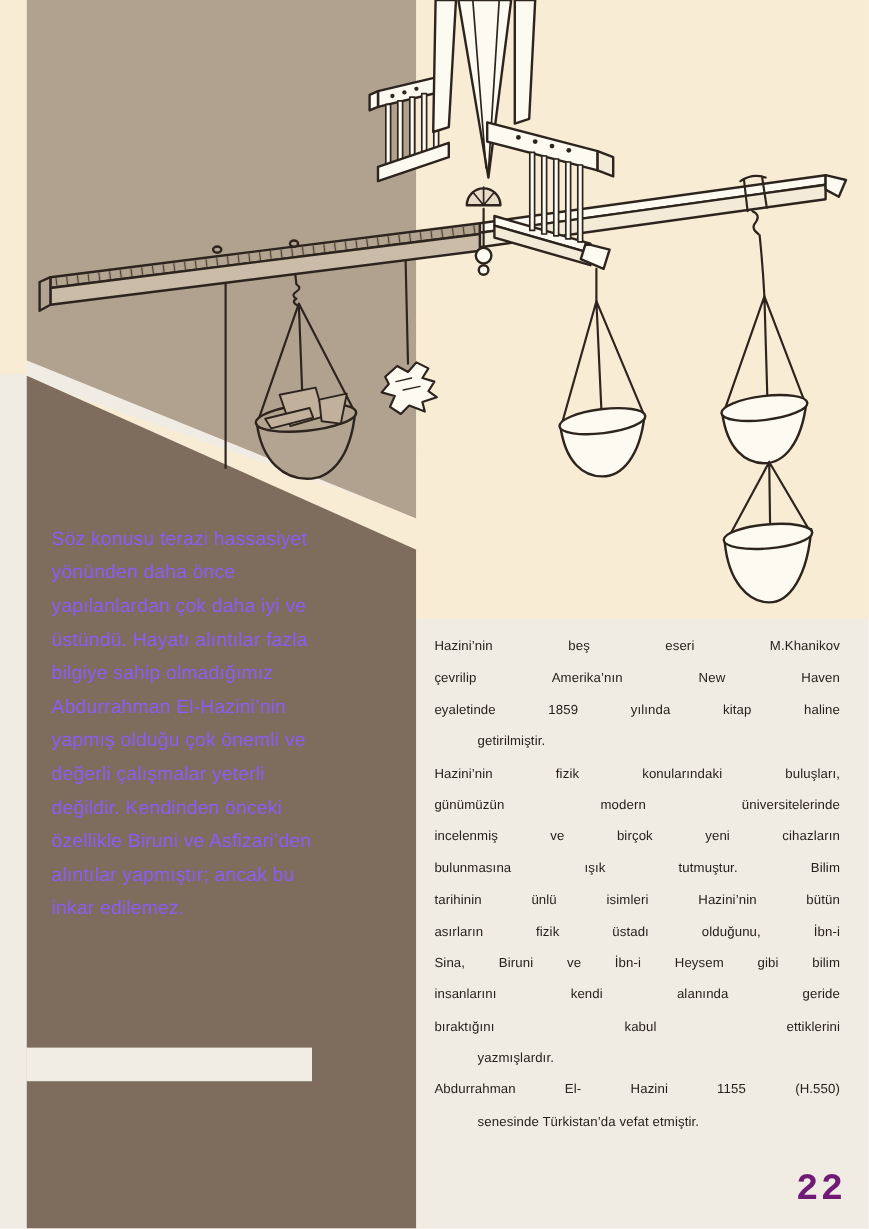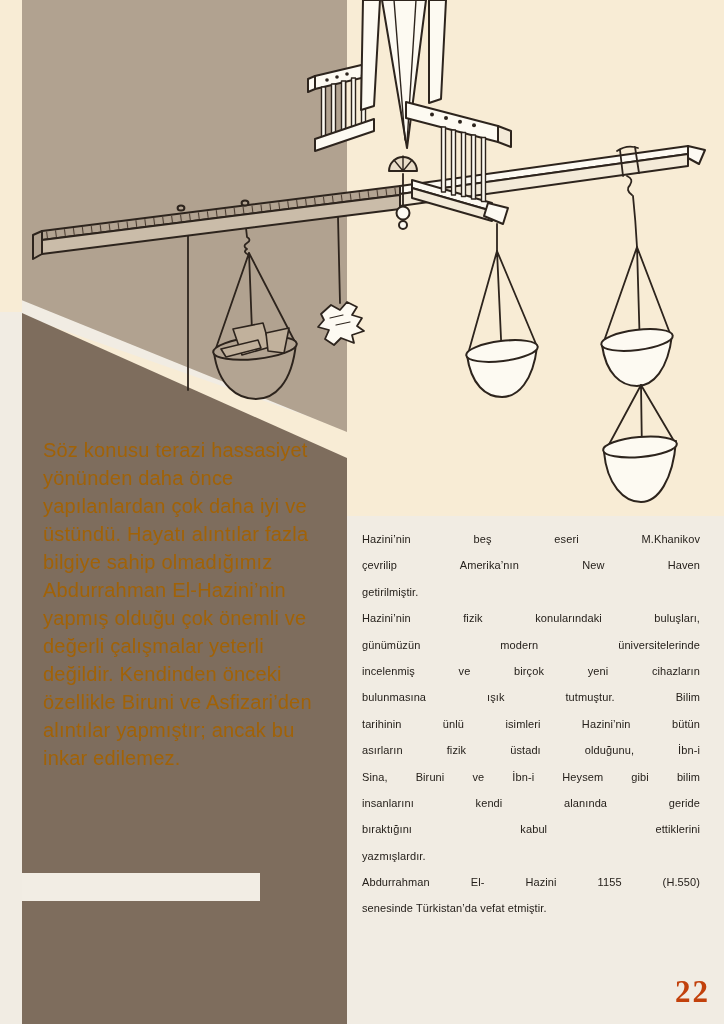--- a/index.html
+++ b/index.html
@@ -16,28 +16,28 @@
     clip-path:polygon(0 11%, 100% 81.5%, 100% 100%, 0 23%);}
   #tan-block{left:22px;top:0;width:325px;height:432px;background:#b1a290;
     clip-path:polygon(0 0, 100% 0, 100% 100%, 0 69.5%);}
   #brown-block{left:22px;top:313px;width:325px;height:711px;background:#7e6d5d;
     clip-path:polygon(0 0, 100% 20.4%, 100% 100%, 0 100%);}
   #light-bar{left:22px;top:873px;width:238px;height:28px;background:#f2ede4;}
   
   #scale-art{left:0;top:0;width:724px;height:520px;pointer-events:none;}
   
   #left-text{left:43px;top:436px;width:296px;}
-  .lp-line{height:28px;line-height:28px;font-size:20px;letter-spacing:.2px;
-    color:#a16207;white-space:nowrap;}
+  .lp-line{height:28px;line-height:28px;font-size:16px;letter-spacing:.2px;
+    color:#8b5cf6;white-space:nowrap;}
   #right-text{left:362px;top:526px;width:338px;}
   .rp-line{height:26.4px;line-height:26.4px;font-size:11px;letter-spacing:.1px;
     color:#26211c;text-align:justify;text-align-last:justify;}
-  .rp-line.last{text-align-last:left;}
+  .rp-line.last{text-align-last:left;margin-left:36px;}
   #page-number{left:658px;top:974px;width:52px;font-size:31px;font-weight:700;
-    font-family:Liberation Serif, serif;color:#c2410c;letter-spacing:2px;text-align:right;}
+    font-family:Liberation Mono, monospace;color:#701a75;letter-spacing:2px;text-align:center;}
 </style>
 </head>
 <body>
 
 <div id="page">
 
   <div class="abs" id="cream-right"></div>
   <div class="abs" id="cream-strip"></div>
   <div class="abs" id="cream-wedge"></div>
   <div class="abs" id="tan-block"></div>
@@ -147,20 +147,21 @@
     <div class="lp-line">değerli çalışmalar yeterli</div>
     <div class="lp-line">değildir. Kendinden önceki</div>
     <div class="lp-line">özellikle Biruni ve Asfizari’den</div>
     <div class="lp-line">alıntılar yapmıştır; ancak bu</div>
     <div class="lp-line">inkar edilemez.</div>
   </div>
 
   <div class="abs" id="right-text">
     <div class="rp-line">Hazini’nin beş eseri M.Khanikov</div>
     <div class="rp-line">çevrilip Amerika’nın New Haven</div>
+    <div class="rp-line">eyaletinde 1859 yılında kitap haline</div>
     <div class="rp-line last">getirilmiştir.</div>
     <div class="rp-line">Hazini’nin fizik konularındaki buluşları,</div>
     <div class="rp-line">günümüzün modern üniversitelerinde</div>
     <div class="rp-line">incelenmiş ve birçok yeni cihazların</div>
     <div class="rp-line">bulunmasına ışık tutmuştur. Bilim</div>
     <div class="rp-line">tarihinin ünlü isimleri Hazini’nin bütün</div>
     <div class="rp-line">asırların fizik üstadı olduğunu, İbn-i</div>
     <div class="rp-line">Sina, Biruni ve İbn-i Heysem gibi bilim</div>
     <div class="rp-line">insanlarını kendi alanında geride</div>
     <div class="rp-line">bıraktığını kabul ettiklerini</div>

